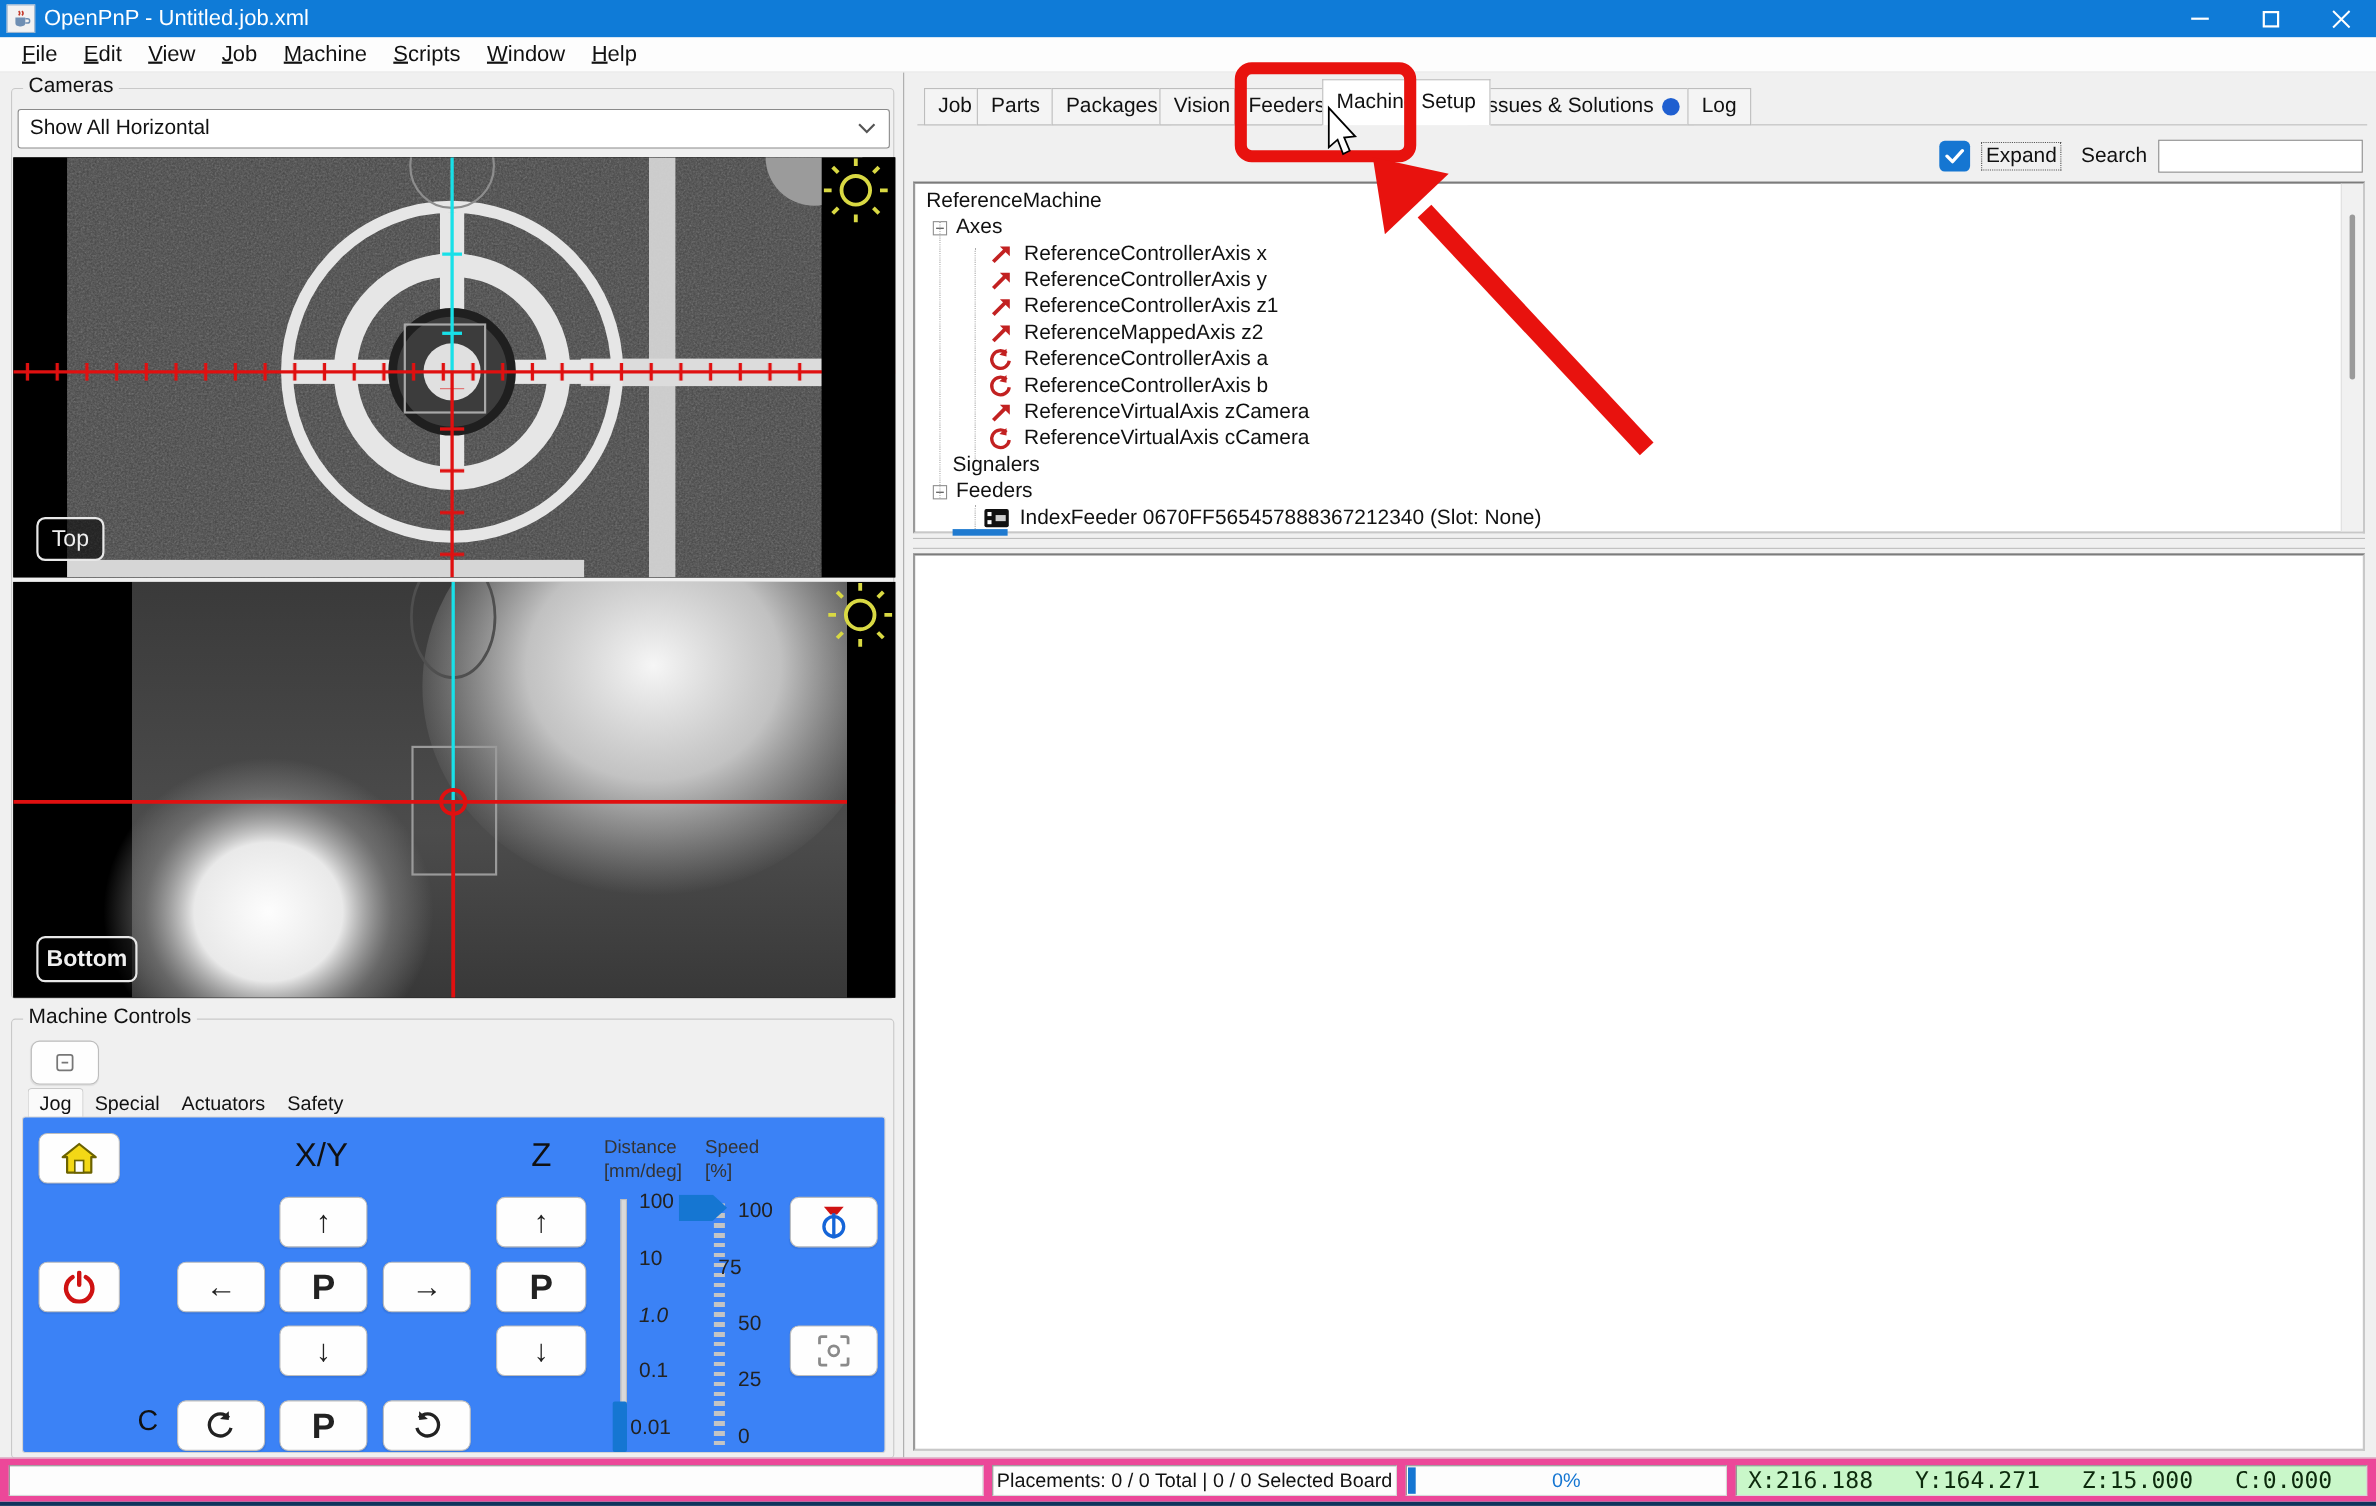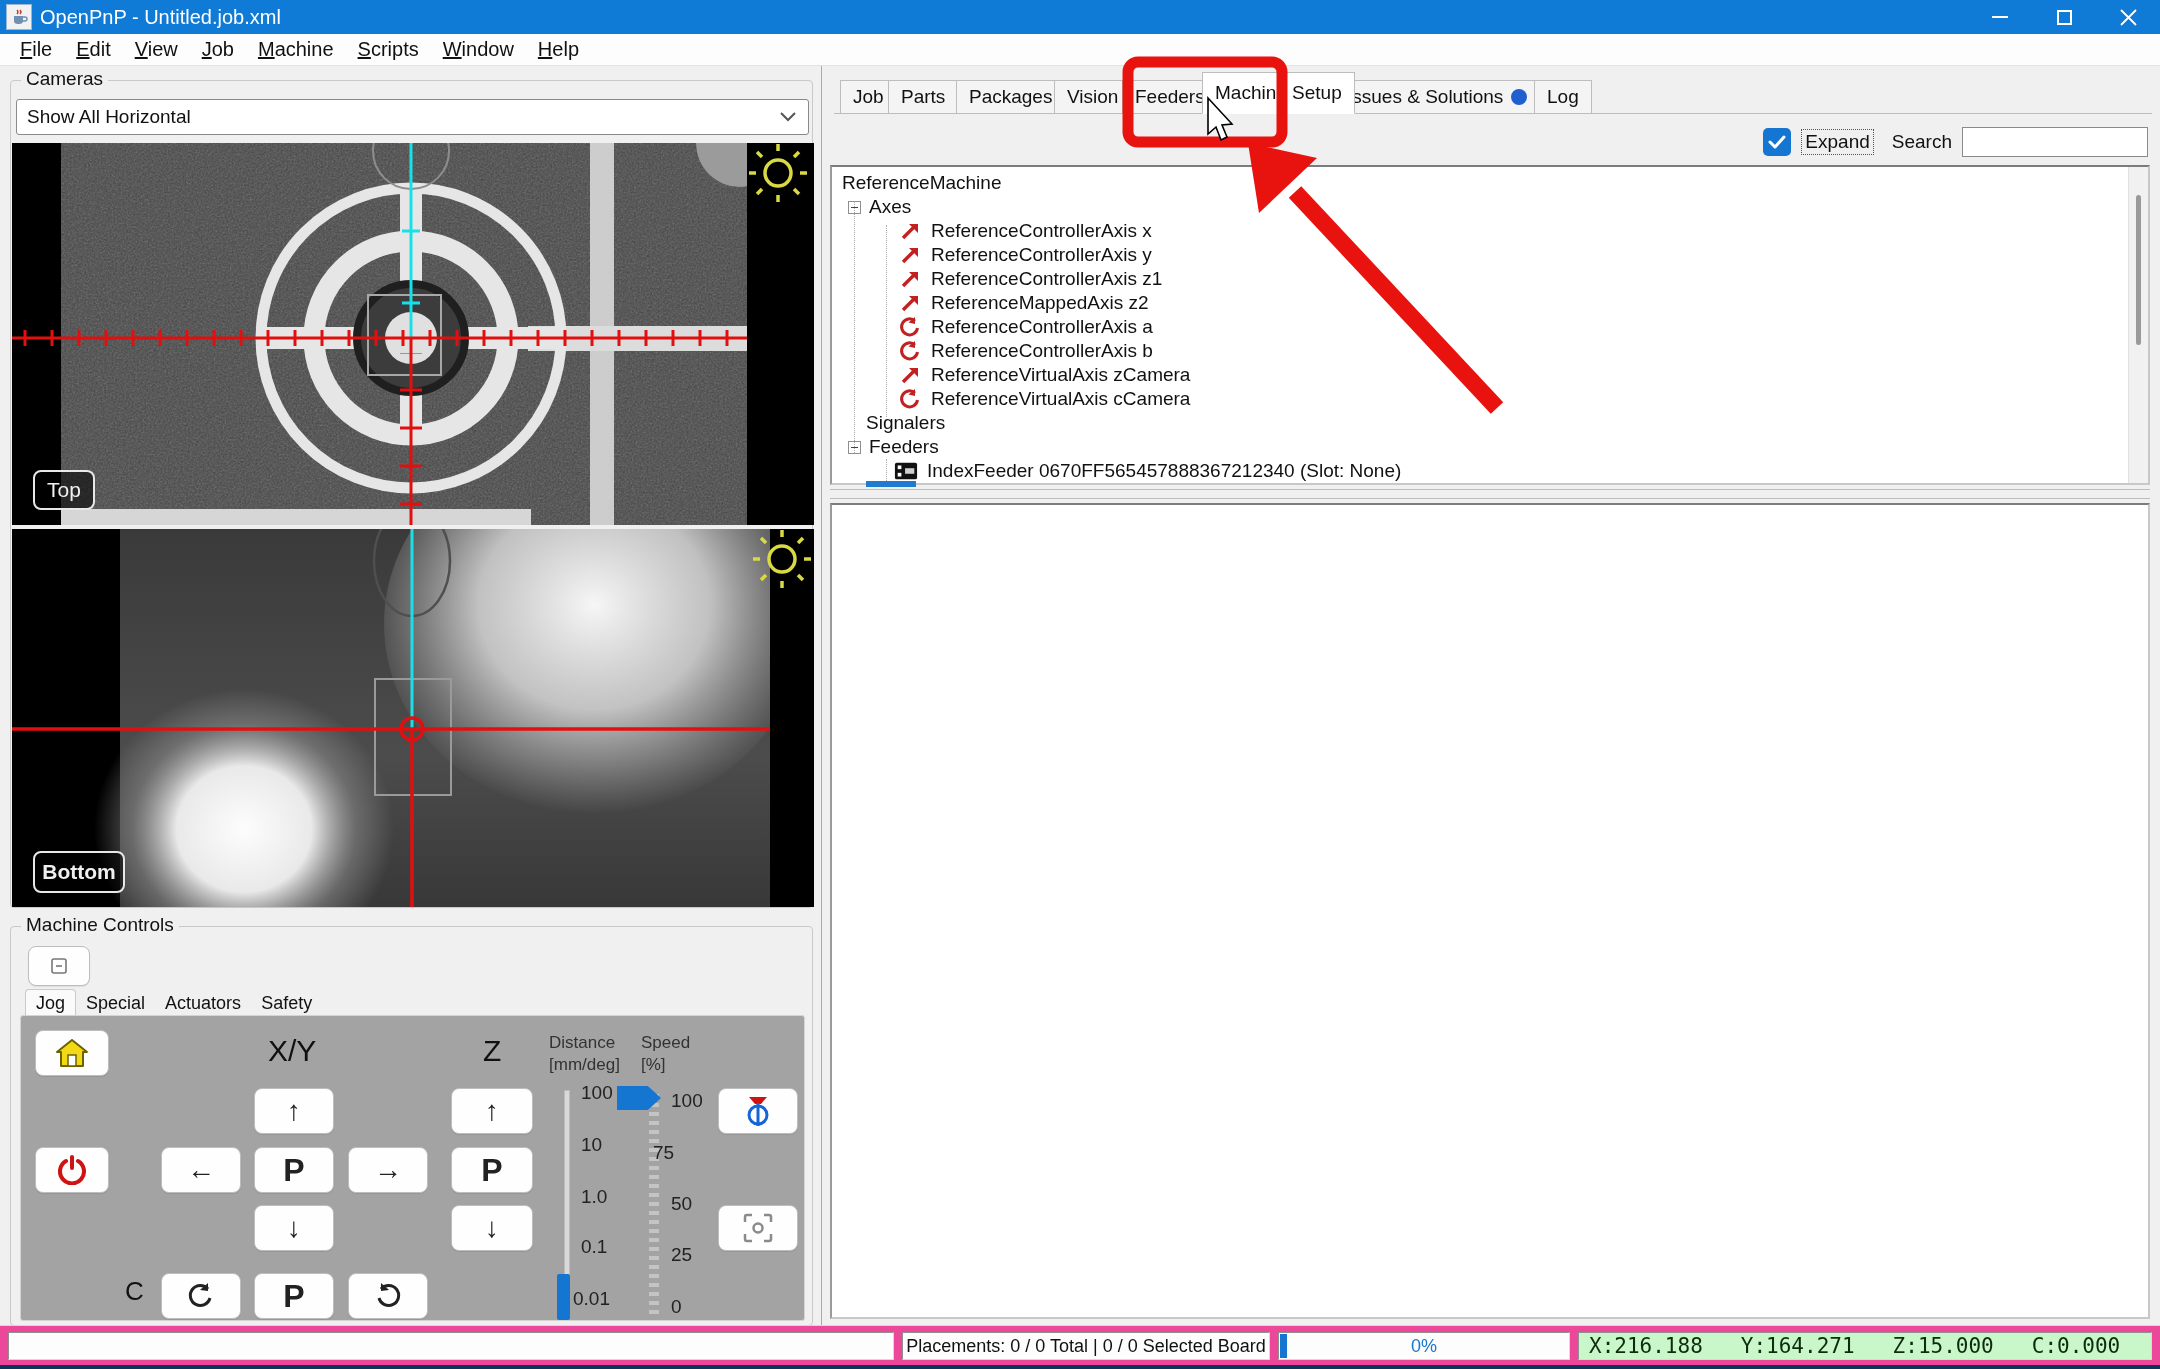--- a/index.html
+++ b/index.html
@@ -37,21 +37,21 @@
   .combo .chev { margin-left:auto; }
 
   
   .cam { position:absolute; left:0; width:802px; background:#000; overflow:hidden; }
   .cam-label { position:absolute; border:2px solid #e8e8e8; border-radius:8px; background:rgba(0,0,0,0.55);
                color:#efefef; font-size:21px; display:flex; align-items:center; justify-content:center; }
 
   
   .mc-tab { font-size:18px; padding:3px 10px; position:relative; }
   .mc-tab.sel { background:#fafafa; border:1px solid #c9c9c9; border-bottom:none; border-radius:4px 4px 0 0; }
-  .jogpanel { position:absolute; left:9px; top:88px; width:785px; height:306px; background:#a3a3a3;
+  .jogpanel { position:absolute; left:9px; top:88px; width:785px; height:306px; background:#3b82f6;
               border:1px solid #d4d4d4; border-radius:3px; }
   .btn { position:absolute; background:#fefefe; border:1px solid #bdbdbd; border-radius:8px;
          display:flex; align-items:center; justify-content:center; font-size:28px; color:#222;
          box-shadow:0 1px 1px rgba(0,0,0,0.08); }
   .btn.park { font-weight:bold; font-size:32px; }
   .axis-hdr { position:absolute; font-size:30px; color:#111; }
   .small-lbl { position:absolute; font-size:17px; color:#333; line-height:22px; }
   .tick-lbl { position:absolute; font-size:19px; color:#222;text-align:center; }
   .vtrack { position:absolute; width:6px; background:#d9d9d9; border:1px solid #bcbcbc; }
   .ladder { position:absolute; width:10px;
@@ -355,21 +355,21 @@
             <svg width="30" height="30" viewBox="0 0 30 30">
               <path d="M8 8 A10 10 0 1 1 6 17" fill="none" stroke="#222" stroke-width="3"></path>
               <path d="M8 2 L8 10 L16 9 Z" fill="#222"></path>
             </svg>
           </button>
 
           <div class="vtrack" style="left:543px; top:74px; height:228px;"></div>
           <div class="dist-handle" style="left:536px; top:258px;"></div>
           <span class="tick-lbl" style="left:560px; top:66px;">100</span>
           <span class="tick-lbl" style="left:560px; top:118px;">10</span>
-          <span class="tick-lbl" style="left:560px; top:170px;">1.0</span>
+          <span class="tick-lbl" style="left:560px; top:170px;font-style:italic;">1.0</span>
           <span class="tick-lbl" style="left:560px; top:220px;">0.1</span>
           <span class="tick-lbl" style="left:552px; top:272px;">0.01</span>
 
           <div class="ladder" style="left:628px; top:78px; height:224px;"></div>
           <div class="speed-handle" style="left:596px; top:70px;"></div>
           <span class="tick-lbl" style="left:650px; top:74px;">100</span>
           <span class="tick-lbl" style="left:632px; top:126px;">75</span>
           <span class="tick-lbl" style="left:650px; top:177px;">50</span>
           <span class="tick-lbl" style="left:650px; top:228px;">25</span>
           <span class="tick-lbl" style="left:650px; top:280px;">0</span>

